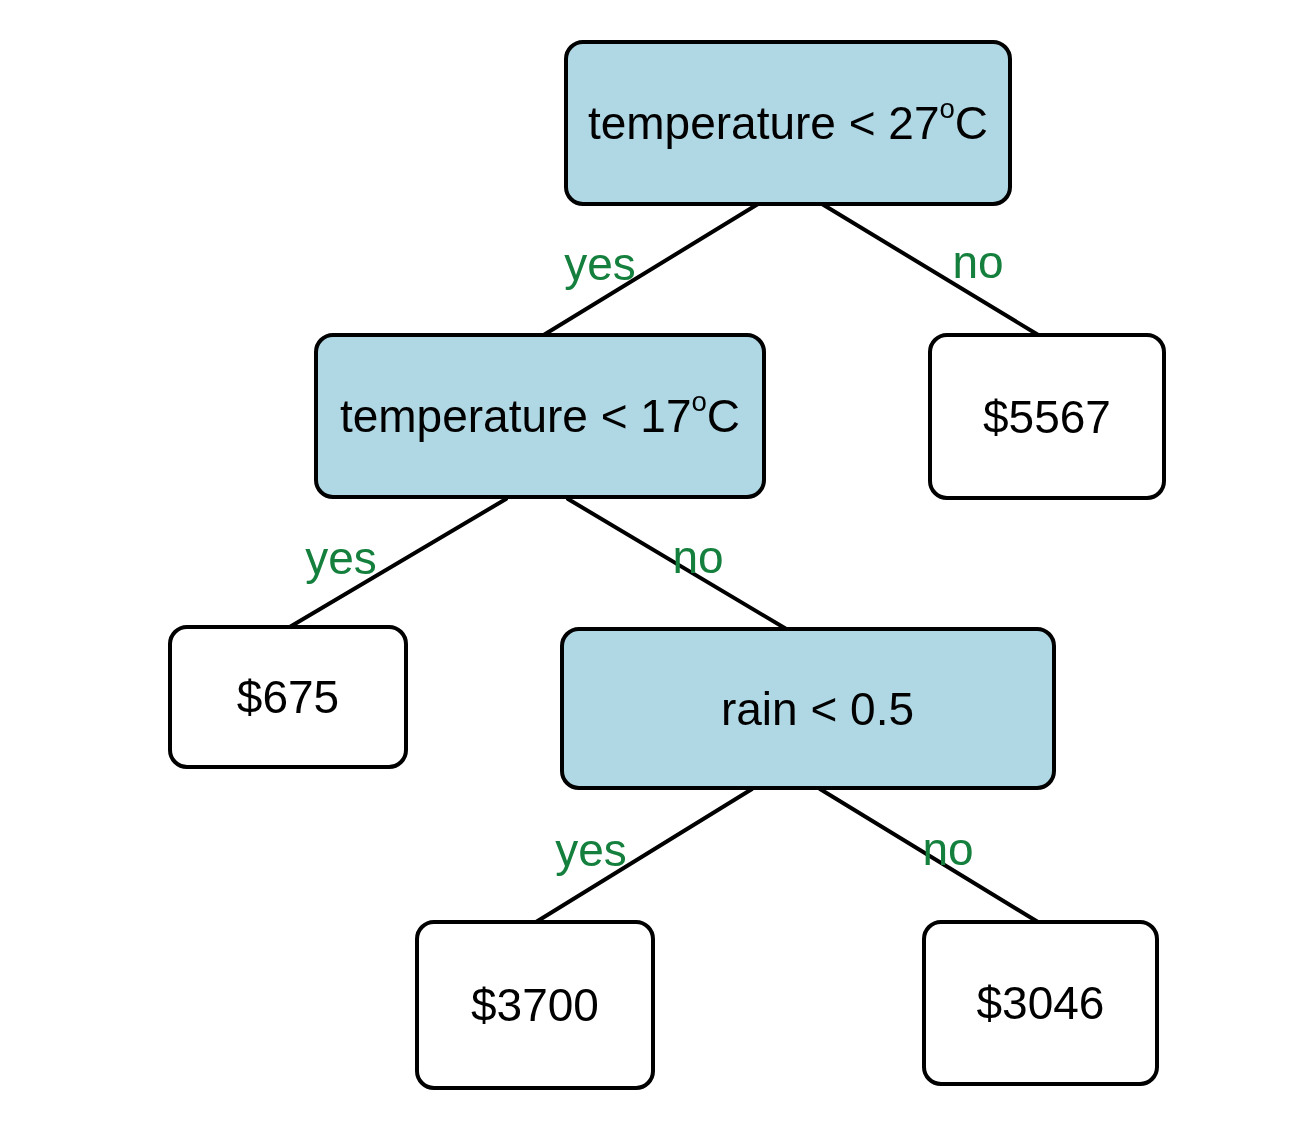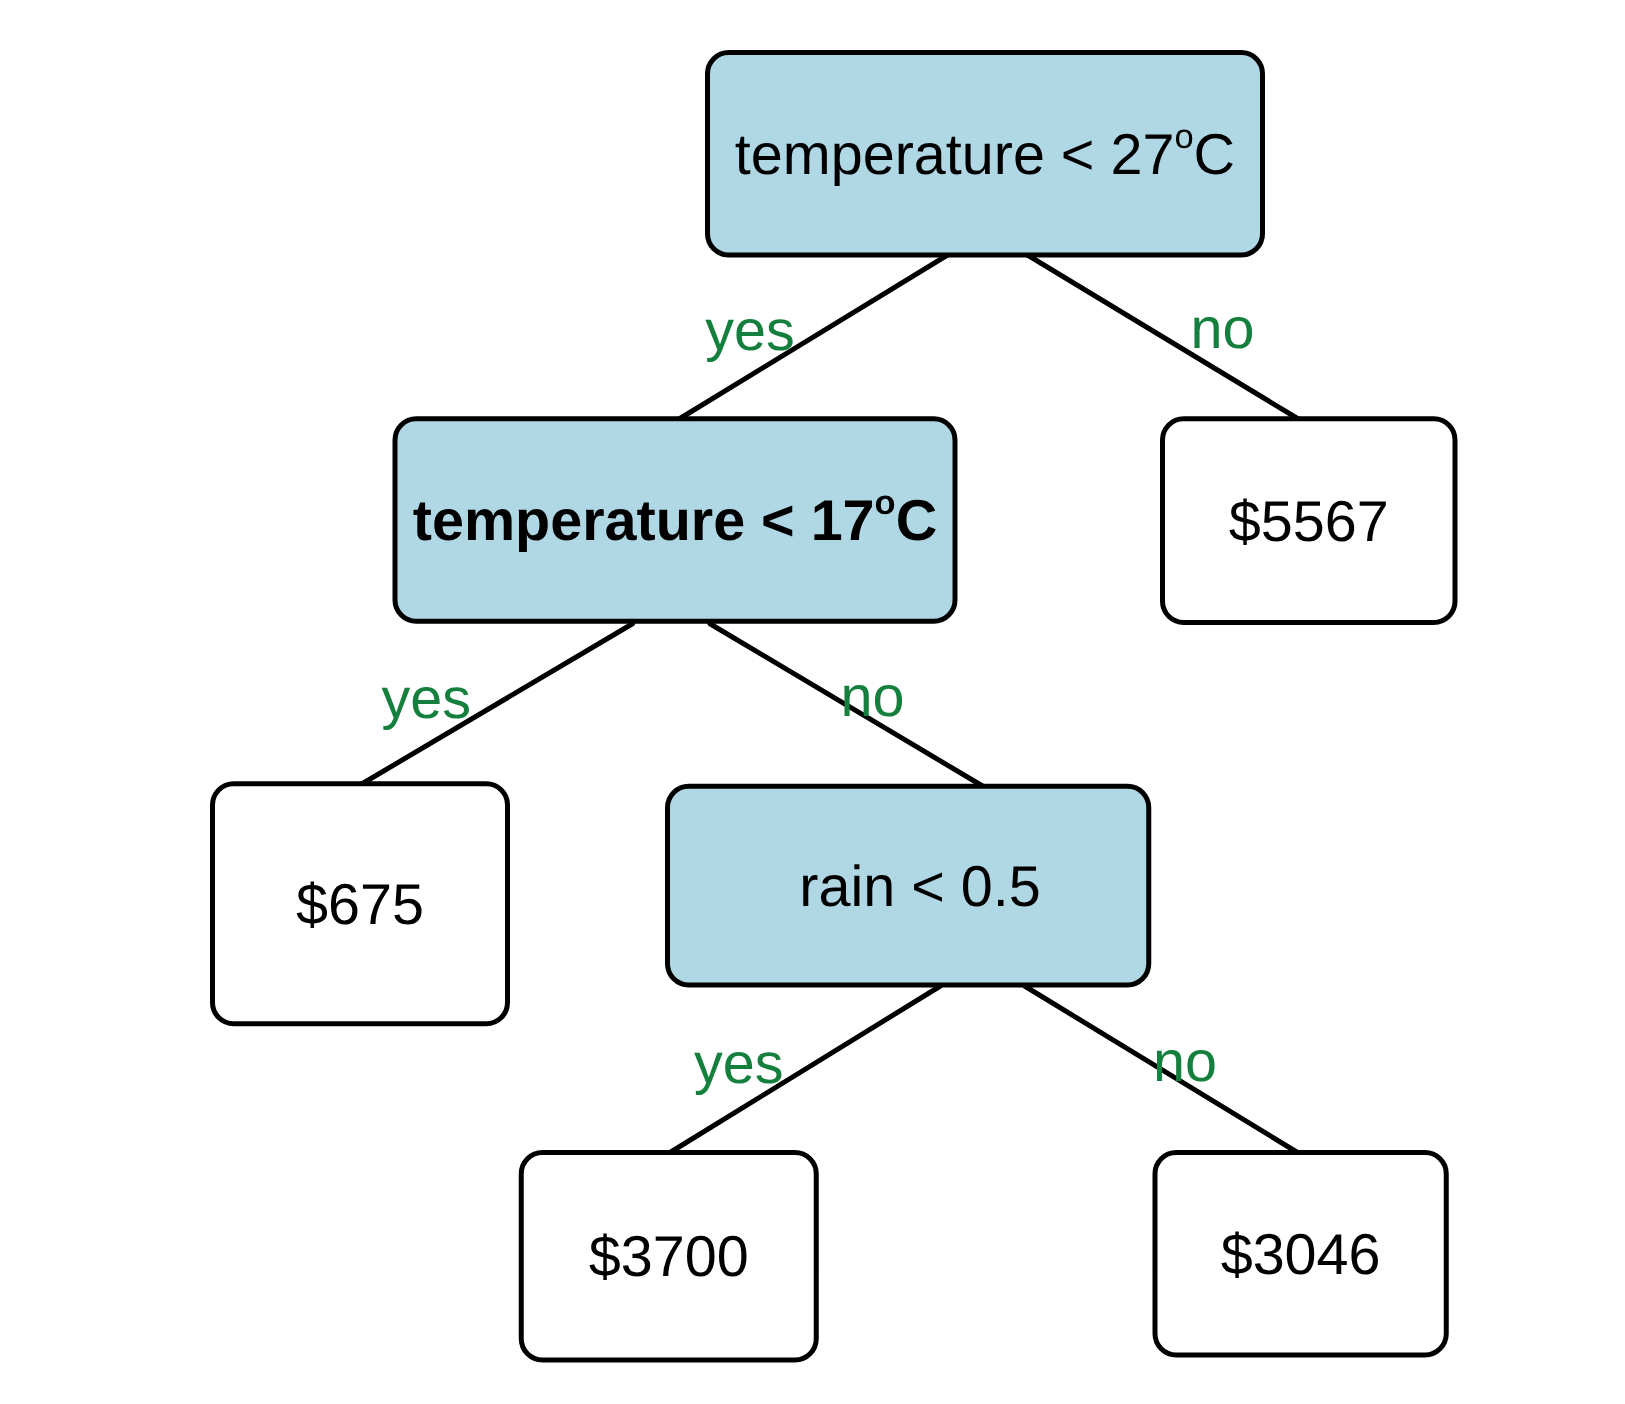--- a/index.html
+++ b/index.html
@@ -70,35 +70,35 @@
     <line x1="752" y1="789" x2="536" y2="922"></line>
     <line x1="820" y1="789" x2="1038" y2="922"></line>
   </svg>
 
   <div class="node decision" style="left:564px; top:40px; width:448px; height:166px;">
     <span>temperature &lt; 27</span>
       <span class="sup">o</span>
       <span>C</span>
   </div>
 
-  <div class="node decision" style="left:314px; top:333px; width:452px; height:166px;font-weight:bold;">
+  <div class="node decision" style="left:314px; top:333px; width:452px; height:166px;">
     <span>temperature &lt; 17</span>
       <span class="sup">o</span>
       <span>C</span>
   </div>
 
   <div class="node leaf" style="left:928px; top:333px; width:238px; height:167px;">
     <span>$5567</span>
   </div>
 
-  <div class="node leaf" style="left:168px; top:625px; width:240px; height:196px;">
+  <div class="node leaf" style="left:168px; top:625px; width:240px; height:144px;">
     <span>$675</span>
   </div>
 
-  <div class="node decision" style="left:532px; top:627px; width:389px; height:163px;padding-left:19px;">
+  <div class="node decision" style="left:560px; top:627px; width:496px; height:163px;padding-left:19px;">
     <span>rain &lt; 0.5</span>
   </div>
 
   <div class="node leaf" style="left:415px; top:920px; width:240px; height:170px;text-align:right;">
     <span>$3700</span>
   </div>
 
   <div class="node leaf" style="left:922px; top:920px; width:237px; height:166px;">
     <span>$3046</span>
   </div>

